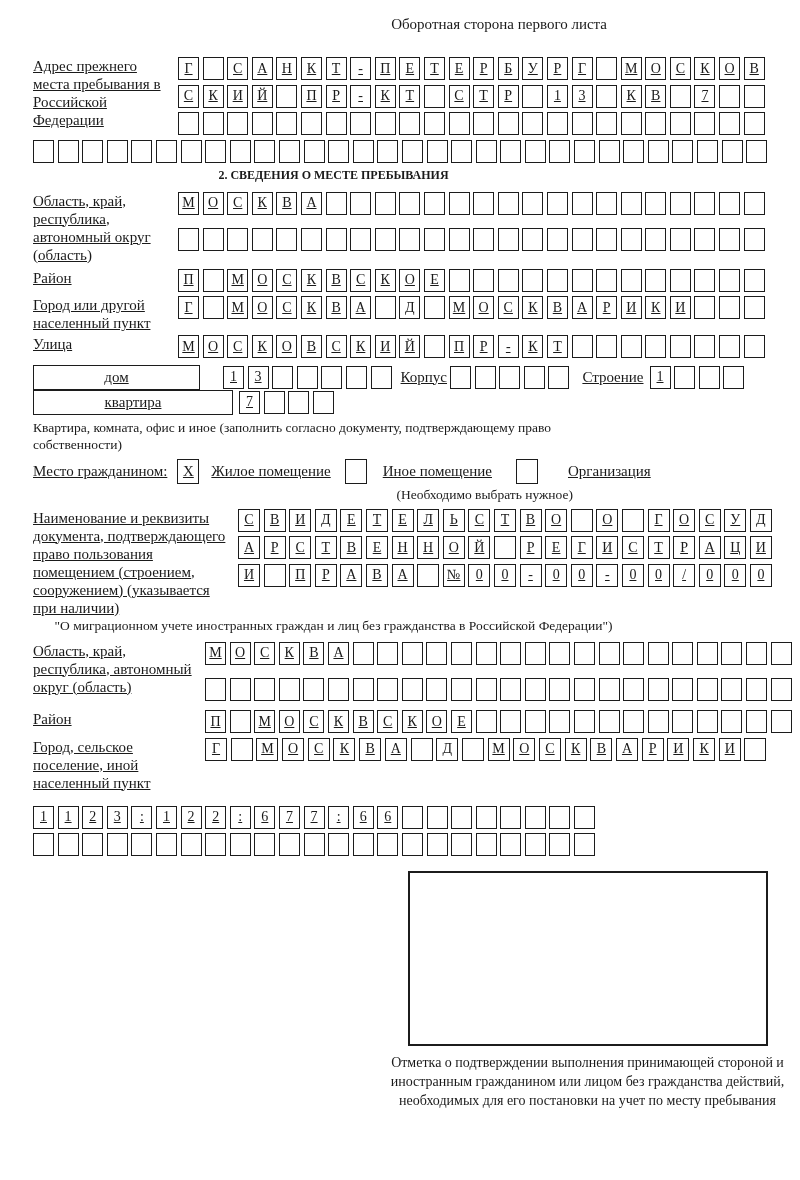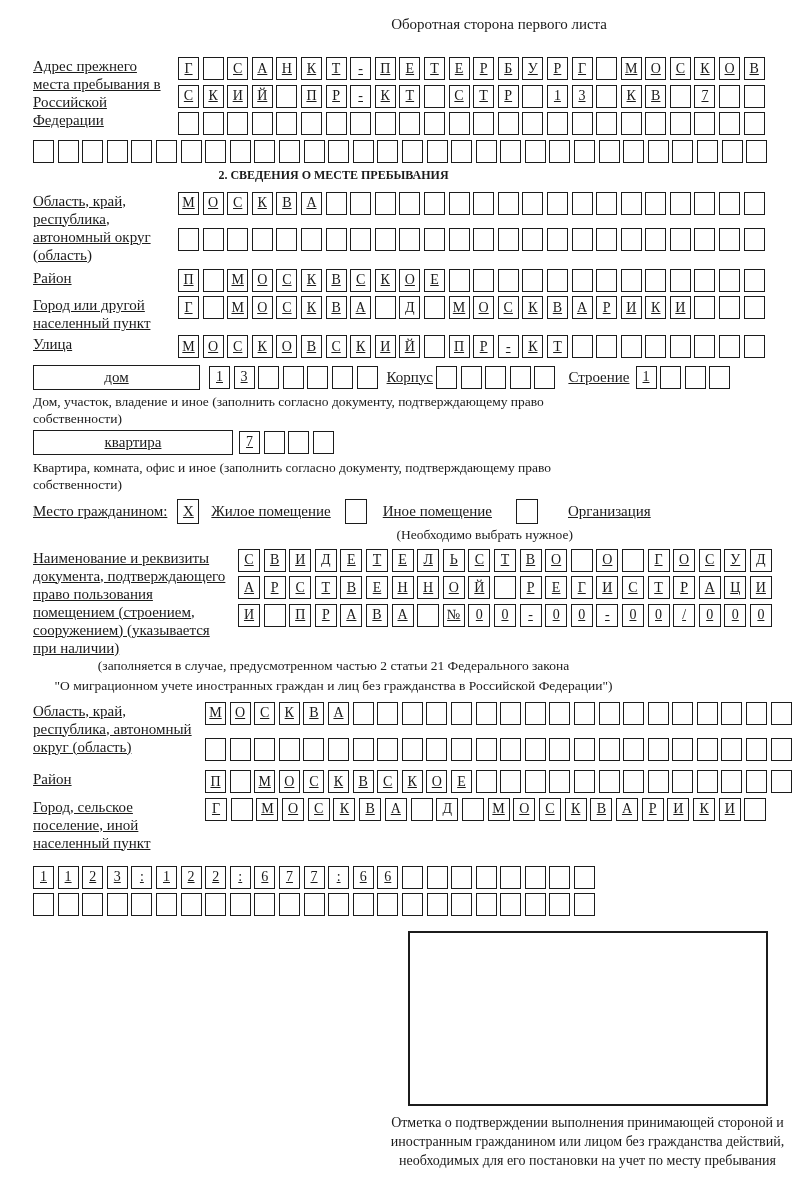--- a/index.html
+++ b/index.html
@@ -319,21 +319,21 @@
         <span class="cell"></span>
         <span class="cell"></span>
         <span class="cell"></span>
         <span class="cell"></span>
         <span class="cell"></span>
         <span class="cell"></span>
       </div>
   </div>
 
   <div class="row" style="margin-top:2px; align-items:center;">
-    <div class="widebox" style="width:167px; margin-right:9px;">дом</div>
+    <div class="widebox" style="width:167px; margin-right:23px;">дом</div>
     <div class="cells" style="margin-bottom:0;">
         <span class="cell">1</span>
         <span class="cell">3</span>
         <span class="cell"></span>
         <span class="cell"></span>
         <span class="cell"></span>
         <span class="cell"></span>
         <span class="cell"></span>
       </div>
     <div class="inline-label" style="margin-left:9px; margin-right:3px;">Корпус</div>
@@ -345,21 +345,20 @@
         <span class="cell"></span>
       </div>
     <div class="inline-label" style="margin-left:13px; margin-right:6px;">Строение</div>
     <div class="cells" style="margin-bottom:0;">
         <span class="cell">1</span>
         <span class="cell"></span>
         <span class="cell"></span>
         <span class="cell"></span>
       </div>
   </div>
-  <div class="caption" style="margin-top:3px; margin-bottom:3px;">Дом, участок, владение и иное (заполнить согласно документу, подтверждающему право собственности)</div>
 
   <div class="row" style="align-items:center;">
     <div class="widebox" style="width:200px; margin-right:6px;">квартира</div>
     <div class="cells" style="margin-bottom:0;">
         <span class="cell">7</span>
         <span class="cell"></span>
         <span class="cell"></span>
         <span class="cell"></span>
       </div>
   </div>
@@ -444,21 +443,20 @@
           <span class="cell">0</span>
           <span class="cell">0</span>
           <span class="cell">/</span>
           <span class="cell">0</span>
           <span class="cell">0</span>
           <span class="cell">0</span>
         </div>
     </div>
   </div>
 
-  <div class="caption caption-center" style="margin-bottom:3px;">(заполняется в случае, предусмотренном частью 2 статьи 21 Федерального закона</div>
   <div class="caption caption-center" style="margin-bottom:8px;">"О миграционном учете иностранных граждан и лиц без гражданства в Российской Федерации")</div>
 
   <div class="row">
     <div class="label lw172">Область, край, республика, автономный округ (область)</div>
     <div>
       <div class="cells" style="margin-bottom:13px;">
           <span class="cell">М</span>
           <span class="cell">О</span>
           <span class="cell">С</span>
           <span class="cell">К</span>

